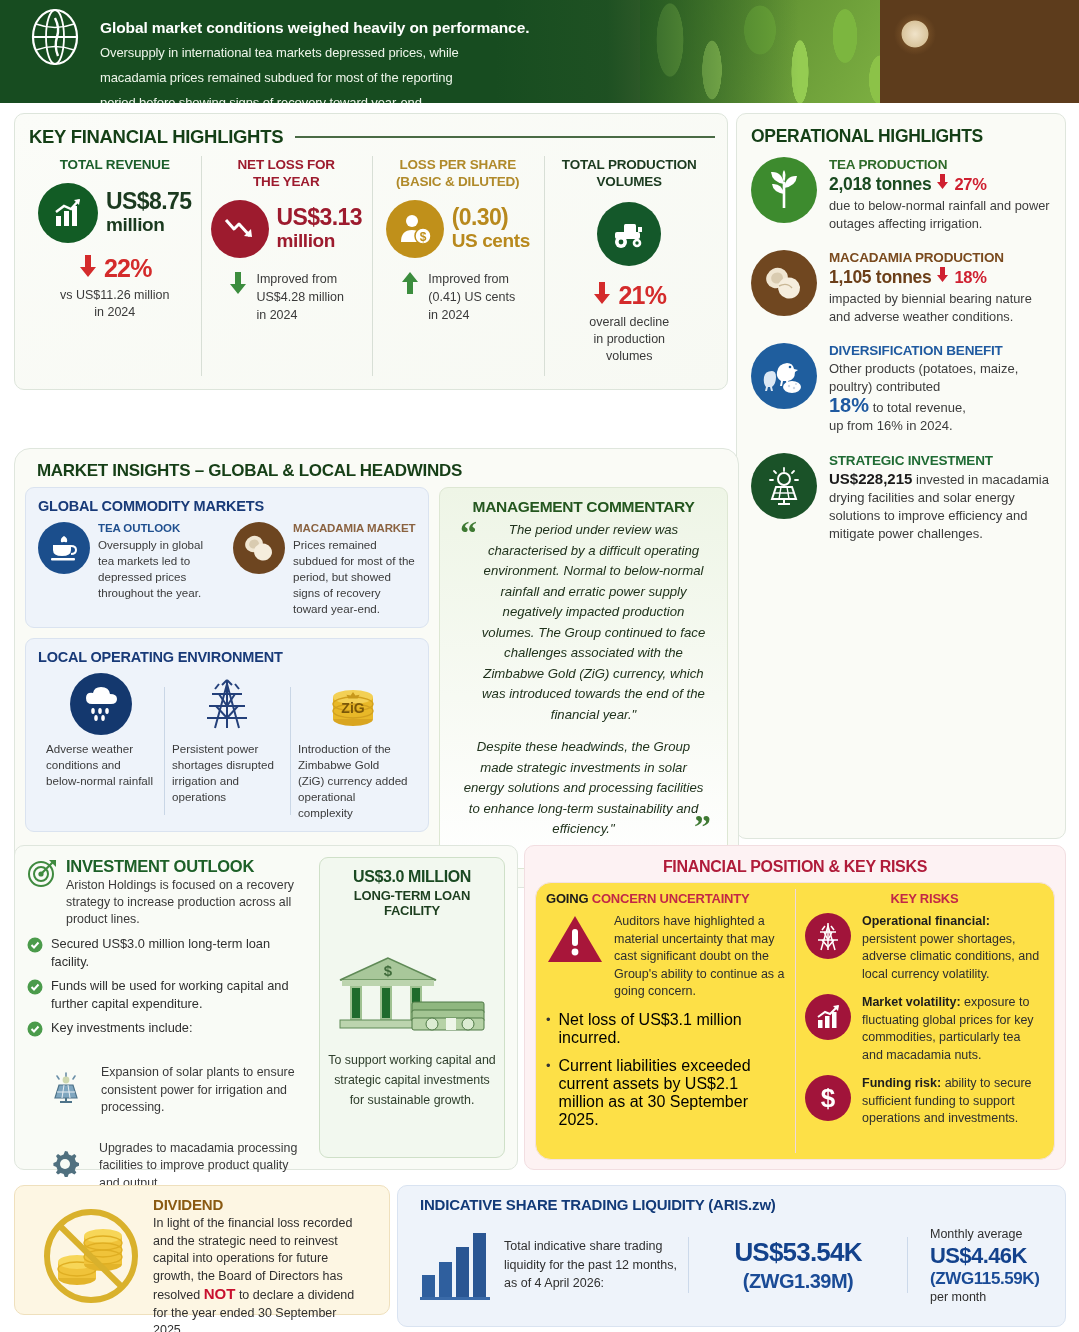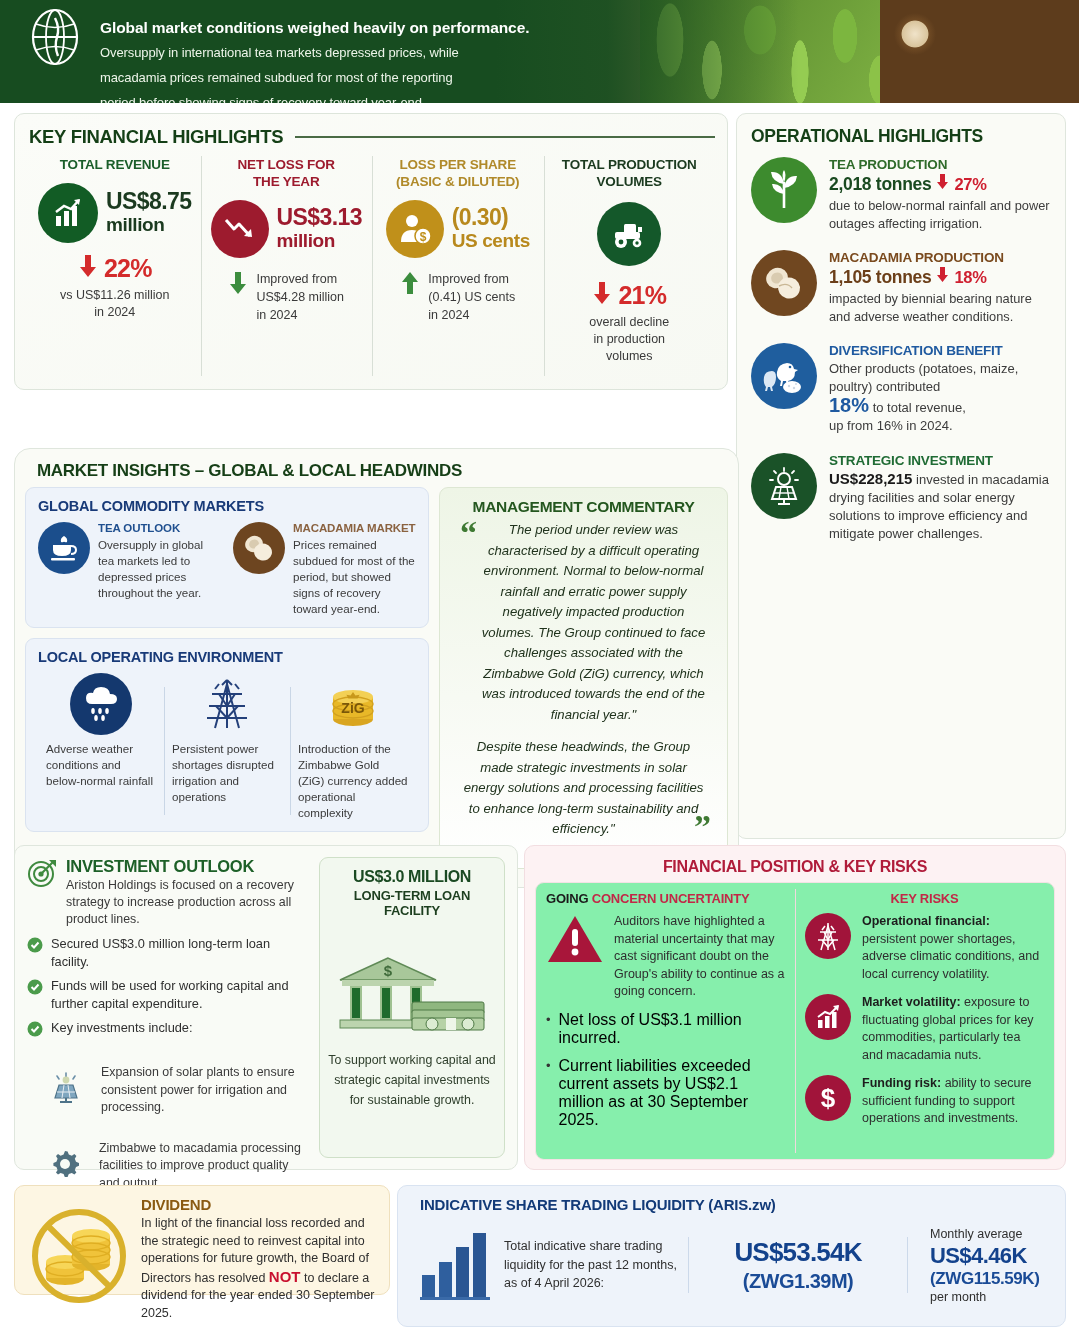--- a/index.html
+++ b/index.html
@@ -121,37 +121,37 @@
   .io-sub .txt { font-size:12.4px; color:#3a3a3a; line-height:17.5px; }
   .io-right { flex:1; background:#f2f8ef; border:1px solid #cfe0c8; border-radius:9px; padding:10px 8px; text-align:center; }
   .io-right .t1 { color:#1a4a22; font-size:16px; font-weight:bold; letter-spacing:-0.4px; }
   .io-right .t2 { color:#1d3f1f; font-size:13px; font-weight:bold; letter-spacing:-0.2px; margin-top:2px; }
   .io-right .cap { font-size:12.4px; color:#2f3f2c; line-height:20px; margin-top:6px; }
 
   
   .fp { position:absolute; left:524px; top:845px; width:542px; height:325px;
         background:#fdf2f3; border:1px solid #f2dee1; border-radius:10px; padding:12px 10px; }
   .fp h2 { color:#b01c3a; font-size:16px; font-weight:bold; text-align:center; letter-spacing:-0.3px; margin-bottom:6px; }
-  .fp-inner { display:flex; background:#86efac; border:1px solid #f3e2e4; border-radius:9px; height:278px; }
+  .fp-inner { display:flex; background:#fde047; border:1px solid #f3e2e4; border-radius:16px; height:278px; }
   .fp-col { flex:1; padding:8px 10px; position:relative; }
   .fp-col + .fp-col::before { content:""; position:absolute; left:0; top:6px; bottom:6px; width:1px; background:#f0d9dd; }
   .fp-h { font-size:13px; font-weight:bold; letter-spacing:-0.2px; margin-bottom:7px; }
   .fp-h .dk { color:#1b1b1b; }
   .fp-h .rd { color:#c22847; }
   .fp-row { display:flex; gap:10px; }
   .fp-row .txt { font-size:12.5px; color:#2e2e2e; line-height:17.5px; }
   .fp-li { display:flex; gap:8px; margin-top:10px; }
   .fp-li .dot { color:#333; font-size:13px; line-height:17px; }
   .risk { display:flex; gap:11px; margin-bottom:11px; }
   .risk .txt { font-size:12.5px; color:#2e2e2e; line-height:17.5px; }
   .risk .txt b { font-weight:bold; color:#1d1d1d; }
 
   
-  .dv { position:absolute; left:14px; top:1185px; width:376px; height:110px;
-        background:#fdf6e3; border:1px solid #efe0bd; border-radius:10px; padding:10px 12px; display:flex; gap:10px; }
+  .dv { position:absolute; left:14px; top:1185px; width:376px; height:130px;
+        background:#fdf6e3; border:1px solid #efe0bd; border-radius:10px; padding:10px 24px; display:flex; gap:10px; }
   .dv h3 { color:#8a5a12; font-size:15px; font-weight:bold; letter-spacing:-0.2px; margin-bottom:2px; }
   .dv .txt { font-size:12.5px; color:#2f2f2f; line-height:17.5px; }
   .dv .txt .not { color:#c8102e; font-weight:bold; font-size:15px; }
 
   
   .lq { position:absolute; left:397px; top:1185px; width:669px; height:142px;
         background:#eef3fa; border:1px solid #d9e3f1; border-radius:10px; padding:8px 12px; }
   .lq h3 { color:#123a78; font-size:15px; font-weight:bold; letter-spacing:-0.2px; margin:2px 0 4px 10px; }
   .lq-body { display:flex; align-items:center; height:96px; }
   .lq-c1 { display:flex; align-items:center; gap:10px; width:278px; padding-left:6px; }
@@ -596,21 +596,21 @@
         <span class="txt">Expansion of solar plants to ensure consistent power for irrigation and processing.</span>
       </div>
 
       <div class="io-sub">
         <span style="flex:0 0 auto">
           <svg width="32" height="32" viewBox="0 0 32 32">
             <path d="M16 3 l2.6 .5 l1.2 3 l3 1.2 l2.6 -1.6 l2 2 l-1.6 2.6 l1.2 3 l3 1.2 l0 2.8 l-3 1.2 l-1.2 3 l1.6 2.6 l-2 2 l-2.6 -1.6 l-3 1.2 l-1.2 3 h-2.8 l-1.2 -3 l-3 -1.2 l-2.6 1.6 l-2 -2 l1.6 -2.6 l-1.2 -3 l-3 -1.2 v-2.8 l3 -1.2 l1.2 -3 l-1.6 -2.6 l2 -2 l2.6 1.6 l3 -1.2 l1.2 -3 z" fill="#50707f"></path>
             <circle cx="16" cy="16" r="5" fill="#f7fbf6"></circle>
           </svg>
         </span>
-        <span class="txt">Zimbabwe to macadamia processing facilities to improve product quality and output.</span>
+        <span class="txt">Upgrades to macadamia processing facilities to improve product quality and output.</span>
       </div>
     </div>
 
     <div class="io-right">
       <div class="t1">US$3.0 MILLION</div>
       <div class="t2">LONG-TERM LOAN FACILITY</div>
       <div style="margin:6px 0 2px">
         <svg width="168" height="116" viewBox="0 0 168 116">
           <polygon points="60,34 12,56 108,56" fill="#a8c79a" stroke="#5f8a56" stroke-width="1.5"></polygon>
           <text x="60" y="52" font-size="15" font-weight="bold" fill="#3f6b3a" text-anchor="middle" font-family="Liberation Sans, sans-serif">$</text>

